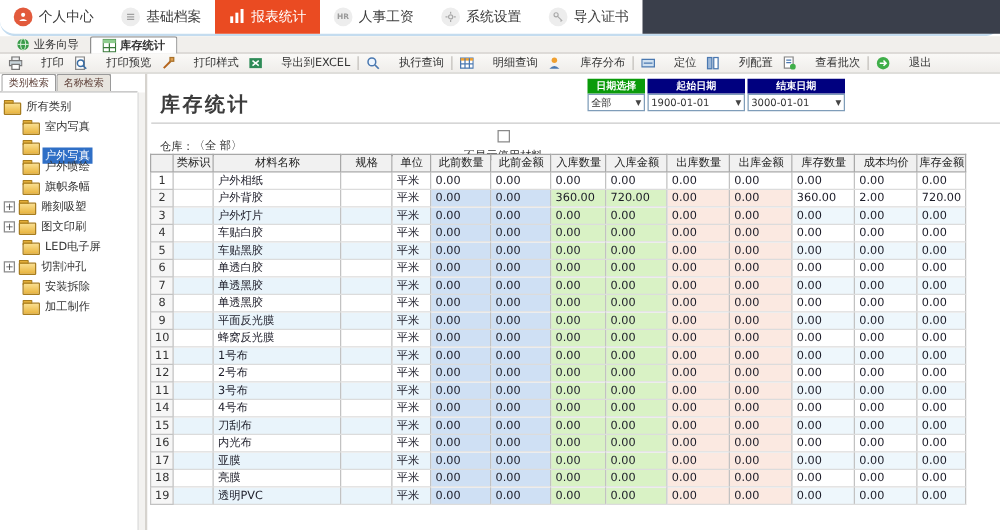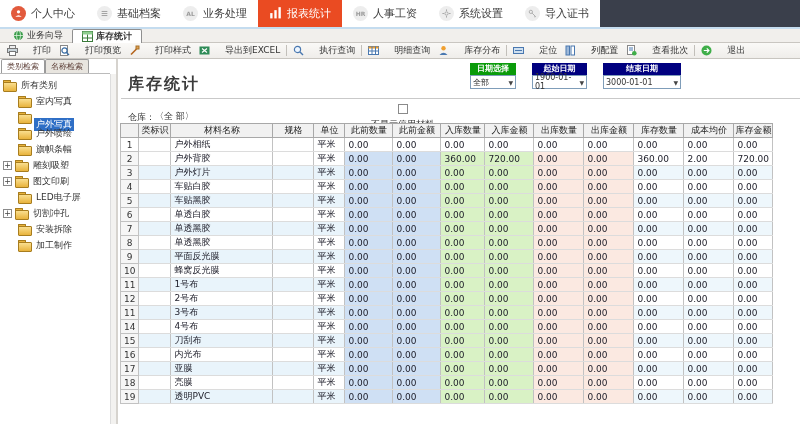--- a/index.html
+++ b/index.html
@@ -2,21 +2,21 @@
 <html><head>
 <meta charset="utf-8">
 <style>
   * { box-sizing: border-box; margin: 0; padding: 0; }
   html,body { width:800px; height:424px; overflow:hidden;
     font-family:"DejaVu Sans","Liberation Sans",sans-serif; background:#fff; }
   .app { width:800px; height:424px; display:flex; flex-direction:column; font-size:9px; color:#333; }
 
   
   .menubar { height:29px; display:flex; align-items:stretch; background:#fff;
-    border-bottom:2px solid #c4dcef; flex:0 0 29px; }
+    border-bottom:2px solid #c4dcef; flex:0 0 29px;border-radius:12px; }
   .menu-item { display:flex; align-items:center; gap:5px; padding:0 11px; font-size:11px;
     color:#3c3c3c; cursor:pointer; white-space:nowrap; }
   .menu-item.active { background:#ea4b22; color:#fff; }
   .mcirc { width:15px; height:15px; border-radius:50%; background:#ededed; display:flex;
     align-items:center; justify-content:center; font-size:6px; color:#9a9a9a; font-weight:bold; }
   .mcirc.red { background:#e25a3c; color:#fff; }
   .mcirc svg { display:block; }
   .menu-fill { flex:1; background:#3a3f4b; }
 
   
@@ -61,21 +61,21 @@
   .side-scroll { position:absolute; right:0; top:15px; bottom:0; width:6px; background:#f3f2f0;
     border-left:1px solid #ddd; }
 
   
   .main { flex:1; position:relative; background:#fff; overflow:hidden; }
   .page-title { position:absolute; top:15px; left:10px; font-size:16px; font-weight:bold;
     color:#3c3c3c; letter-spacing:2px; }
   .title-rule { position:absolute; top:39px; left:3px; right:0; border-top:1px solid #c9c9c9; }
 
   .date-filter { position:absolute; top:4px; left:352px; display:flex; }
-  .df-col { margin-right:16px; }
+  .df-col { margin-right:2px; }
   .df-head { height:12px; font-size:8px; font-weight:bold; color:#fff; text-align:center;
     line-height:12px; padding:0 2px; }
   .df-head.green { background:#0a9b0a; }
   .df-head.navy { background:#00007f; }
   .df-select { height:14px; border:1px solid #7f9db9; background:#fff; display:flex;
     align-items:center; justify-content:space-between; font-size:8px; padding:0 2px; cursor:pointer; }
   .df-select .arr { font-size:6px; color:#444; }
 
   .filter-row { position:absolute; top:45px; left:10px; display:flex; align-items:center; font-size:9px; }
   .wh-label { color:#333; }
@@ -120,24 +120,20 @@
         <div class="menu-item">
           <span class="mcirc">
             <svg width="9" height="9" viewBox="0 0 11 11">
               <line x1="2" y1="3" x2="9" y2="3" stroke="#a0a0a0" stroke-width="1.2"></line>
               <line x1="2" y1="5.5" x2="9" y2="5.5" stroke="#a0a0a0" stroke-width="1.2"></line>
               <line x1="2" y1="8" x2="9" y2="8" stroke="#a0a0a0" stroke-width="1.2"></line>
             </svg>
           </span>
           <span>基础档案</span>
         </div>
-        <div class="menu-item">
-          <span class="mcirc">AL</span>
-          <span>业务处理</span>
-        </div>
         <div class="menu-item active">
           <span class="micon"><svg width="13" height="13" viewBox="0 0 11 11">
               <rect x="1" y="6" width="2" height="4.5" fill="#fff"></rect>
               <rect x="4.5" y="3.5" width="2" height="7" fill="#fff"></rect>
               <rect x="8" y="1" width="2" height="9.5" fill="#fff"></rect>
             </svg></span>
           <span>报表统计</span>
         </div>
         <div class="menu-item">
           <span class="mcirc">HR</span>
@@ -377,21 +373,21 @@
     <div class="main">
 
       <div class="date-filter">
         <div class="df-col" style="width:46px">
           <div class="df-head green">日期选择</div>
           <div class="df-select">
             <span>全部</span>
             <span class="arr">▼</span>
           </div>
         </div>
-        <div class="df-col" style="width:55px">
+        <div class="df-col" style="width:78px">
           <div class="df-head navy">起始日期</div>
           <div class="df-select">
             <span>1900-01-01</span>
             <span class="arr">▼</span>
           </div>
         </div>
         <div class="df-col" style="width:78px">
           <div class="df-head navy">结束日期</div>
           <div class="df-select">
             <span>3000-01-01</span>

